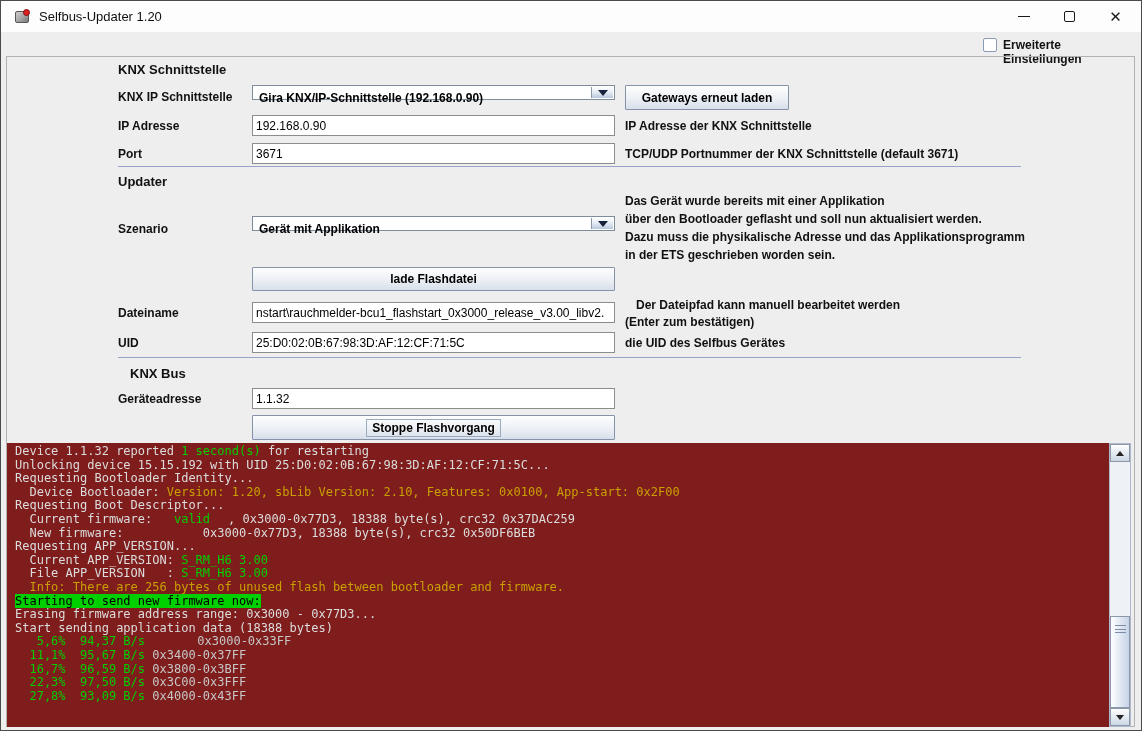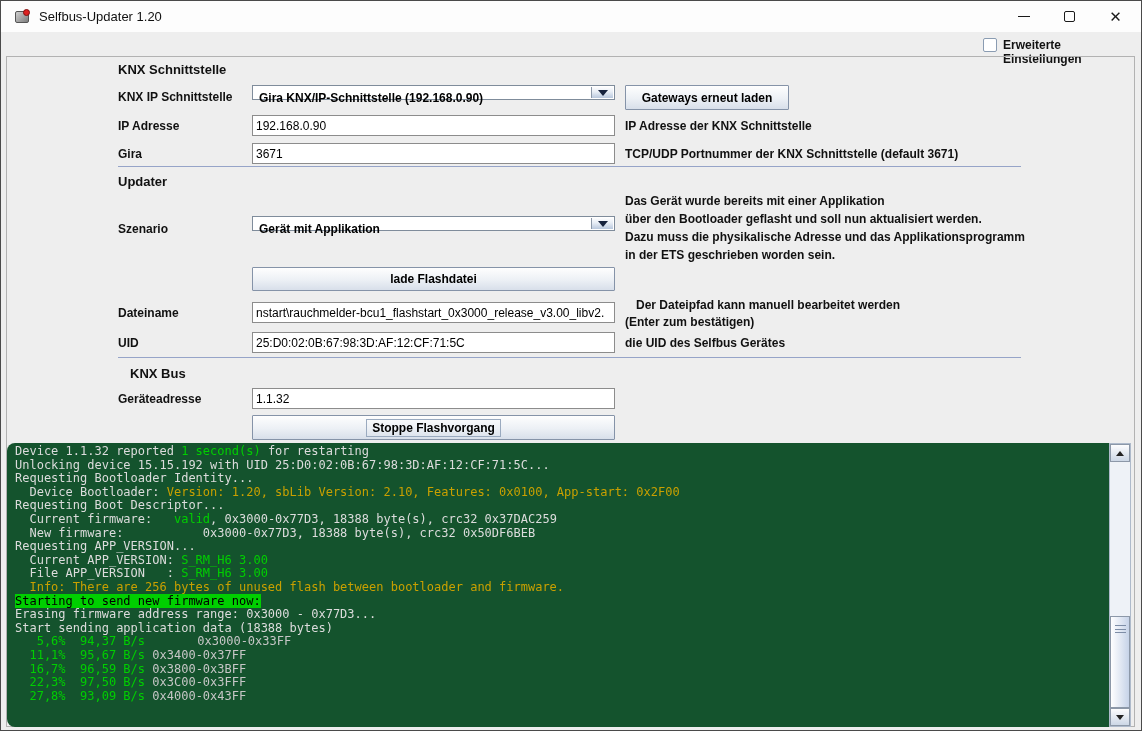--- a/index.html
+++ b/index.html
@@ -105,21 +105,21 @@
       </div>
   </div>
   <div class="pbutton" style="left:625px; top:85px; width:164px;">
     <span>Gateways erneut laden</span>
   </div>
 
   <div class="flabel" style="left:118px; top:119px;">IP Adresse</div>
   <input class="tinput" style="top: 115px;" value="192.168.0.90">
   <div class="fhint" style="left:625px; top:119px;">IP Adresse der KNX Schnittstelle</div>
 
-  <div class="flabel" style="left:118px; top:147px;">Gira</div>
+  <div class="flabel" style="left:118px; top:147px;">Port</div>
   <input class="tinput" style="top: 143px;" value="3671">
   <div class="fhint" style="left:625px; top:147px;">TCP/UDP Portnummer der KNX Schnittstelle (default 3671)</div>
 
   <div class="separator" style="top:166px;"></div>
 
   <div class="section-title" style="left:118px; top:174px;">Updater</div>
 
   <div class="fhint" style="left:625px; top:194px;">Das Gerät wurde bereits mit einer Applikation</div>
   <div class="fhint" style="left:625px; top:212px;">über den Bootloader geflasht und soll nun aktualisiert werden.</div>
   <div class="fhint" style="left:625px; top:230px;">Dazu muss die physikalische Adresse und das Applikationsprogramm</div>
@@ -150,28 +150,28 @@
 
   <div class="section-title" style="left:130px; top:366px;">KNX Bus</div>
 
   <div class="flabel" style="left:118px; top:392px;">Geräteadresse</div>
   <input class="tinput" style="top: 388px;" value="1.1.32">
 
   <div class="pbutton" style="left:252px; top:415px; width:363px;">
     <span class="focus-inner">Stoppe Flashvorgang</span>
   </div>
 
-  <div class="console" style="background: #14532d; border-radius: 8px;">
+  <div class="console" style="background: #7f1d1d;">
     <div class="console-text">
         <div class="console-line"><span style="color: rgb(220, 220, 220);">Device 1.1.32 reported </span><span style="color: rgb(0, 207, 0);">1 second(s)</span><span style="color: rgb(220, 220, 220);"> for restarting</span></div>
         <div class="console-line"><span style="color: rgb(220, 220, 220);">Unlocking device 15.15.192 with UID 25:D0:02:0B:67:98:3D:AF:12:CF:71:5C...</span></div>
         <div class="console-line"><span style="color: rgb(220, 220, 220);">Requesting Bootloader Identity...</span></div>
         <div class="console-line"><span style="color: rgb(220, 220, 220);">  Device Bootloader: </span><span style="color: rgb(201, 160, 0);">Version: 1.20, sbLib Version: 2.10, Features: 0x0100, App-start: 0x2F00</span></div>
         <div class="console-line"><span style="color: rgb(220, 220, 220);">Requesting Boot Descriptor...</span></div>
-        <div class="console-line"><span style="color: rgb(220, 220, 220);">  Current firmware:   </span><span style="color: rgb(0, 207, 0);">valid</span><span style="color: rgb(220, 220, 220);">, 0x3000-0x77D3, 18388 byte(s), crc32 0x37DAC259</span></div>
+        <div class="console-line"><span style="color: rgb(220, 220, 220);">  Current firmware:   </span><span style="color: rgb(0, 207, 0);">valid</span><span style="color: rgb(220, 220, 220); margin-left: 18px;">, 0x3000-0x77D3, 18388 byte(s), crc32 0x37DAC259</span></div>
         <div class="console-line"><span style="color: rgb(220, 220, 220);">  New firmware:           0x3000-0x77D3, 18388 byte(s), crc32 0x50DF6BEB</span></div>
         <div class="console-line"><span style="color: rgb(220, 220, 220);">Requesting APP_VERSION...</span></div>
         <div class="console-line"><span style="color: rgb(220, 220, 220); text-align: right;">  Current APP_VERSION: </span><span style="color: rgb(0, 207, 0);">S_RM_H6 3.00</span></div>
         <div class="console-line"><span style="color: rgb(220, 220, 220);">  File APP_VERSION   : </span><span style="color: rgb(0, 207, 0);">S_RM_H6 3.00</span></div>
         <div class="console-line"><span style="color: rgb(201, 160, 0);">  Info: There are 256 bytes of unused flash between bootloader and firmware.</span></div>
         <div class="console-line"><span style="background: rgb(0, 207, 0); color: rgb(0, 0, 0);">Starting to send new firmware now:</span></div>
         <div class="console-line"><span style="color: rgb(220, 220, 220);">Erasing firmware address range: 0x3000 - 0x77D3...</span></div>
         <div class="console-line"><span style="color: rgb(220, 220, 220);">Start sending application data (18388 bytes)</span></div>
         <div class="console-line"><span style="color: rgb(0, 207, 0);">   5,6%  94,37 B/s </span><span style="color: rgb(198, 198, 198); margin-left: 45px;">0x3000-0x33FF</span></div>
         <div class="console-line"><span style="color: rgb(0, 207, 0);">  11,1%  95,67 B/s </span><span style="color: rgb(198, 198, 198);">0x3400-0x37FF</span></div>

